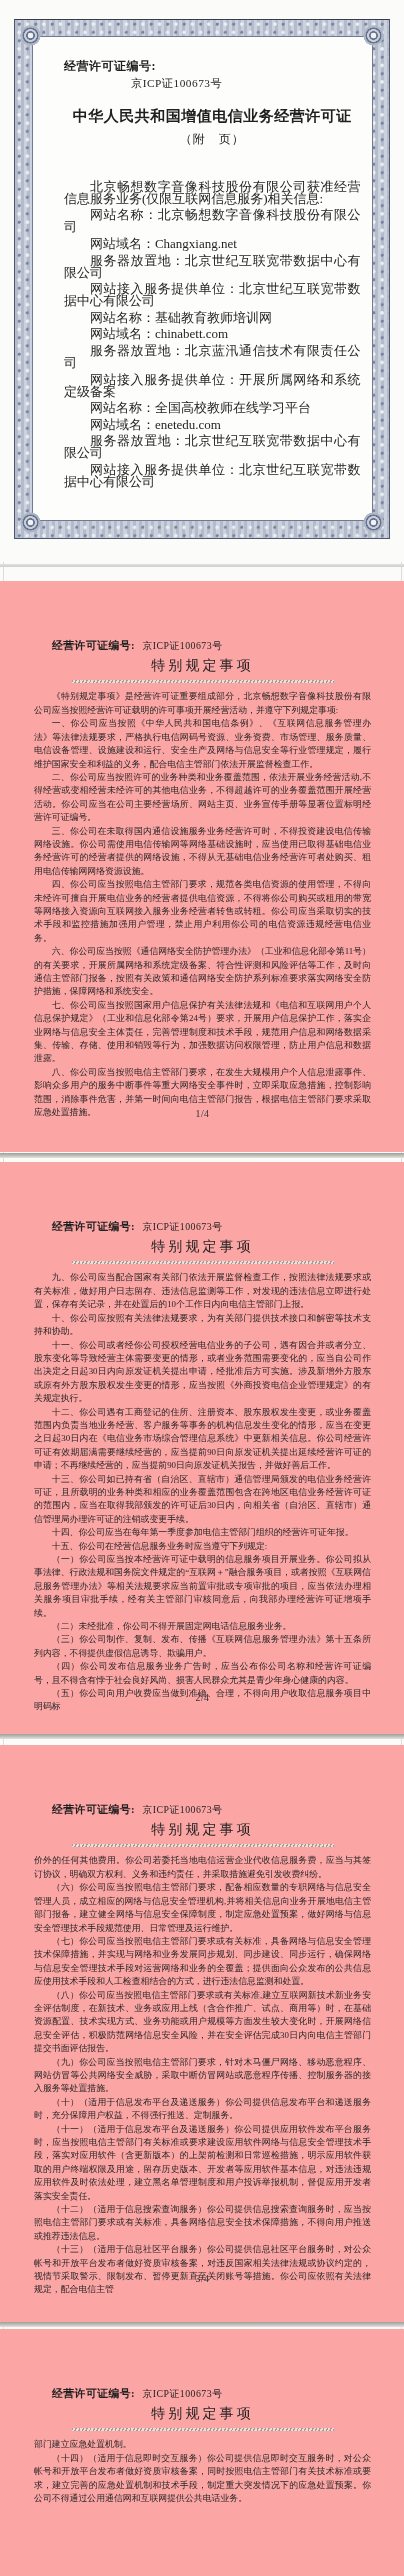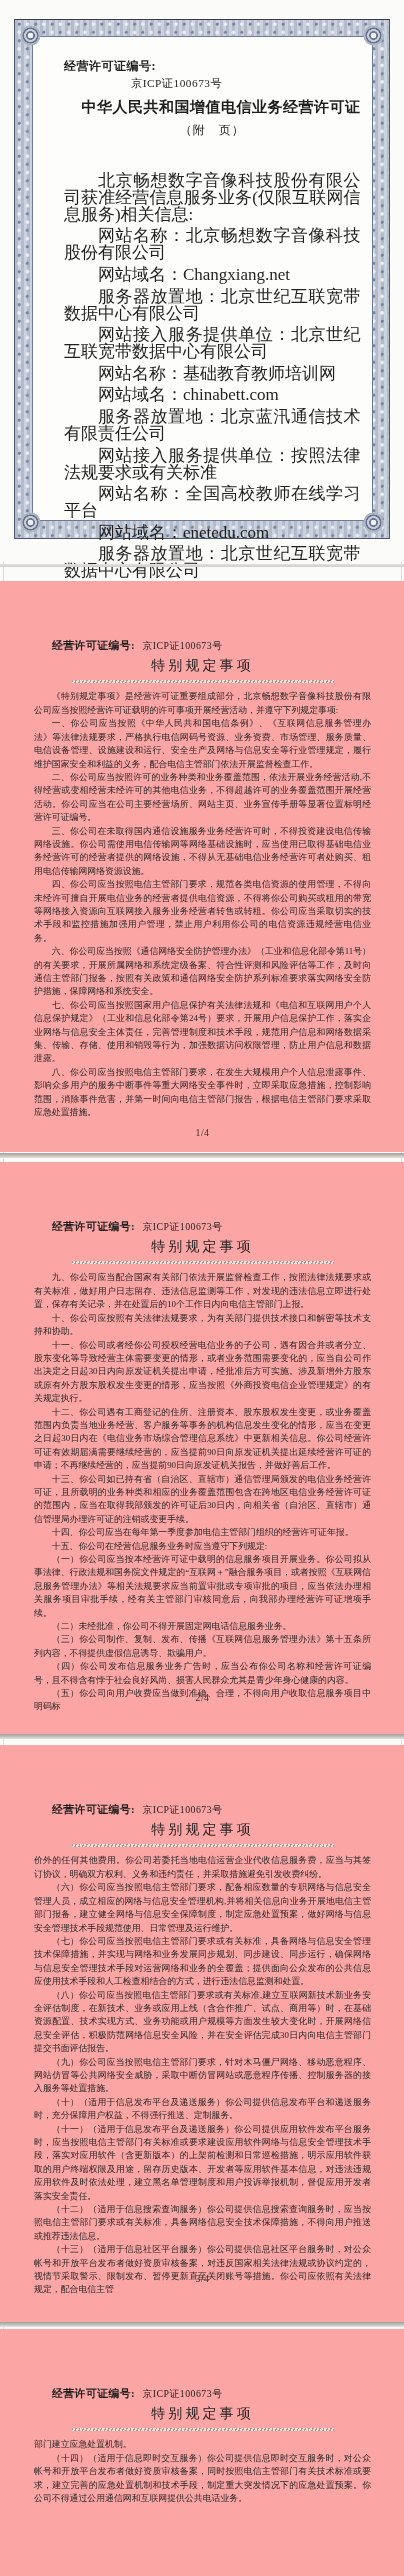--- a/index.html
+++ b/index.html
@@ -38,44 +38,44 @@
   }
   .tl{left:1px;top:1px;} .tr{right:1px;top:1px;} .bl{left:1px;bottom:1px;} .br{right:1px;bottom:1px;}
   .cert-inner {
     width:100%; height:100%;
     background:#fdfdfc;
     outline:0.5px solid #707b93;
     padding:20.6px 11.3px 0 31px;
   }
   .cert-lic-label { font-size:12px; font-weight:bold; letter-spacing:0.5px; }
   .cert-lic-value { font-size:11.3px; margin:1px 0 0 67px; letter-spacing:0.5px; }
-  .cert-title { font-size:15px; font-weight:bold; text-align:right; margin-top:7px; letter-spacing:0.5px; white-space:nowrap;font-family:Liberation Mono, monospace; }
+  .cert-title { font-size:15px; font-weight:bold; text-align:center; margin-top:16px; letter-spacing:0.5px; white-space:nowrap;font-family:Liberation Mono, monospace; }
   .cert-subtitle { font-size:12px; font-weight:normal; text-align:center; margin-top:5.2px; letter-spacing:1px; }
   .cert-intro { margin-top:33px; }
-  .cert p { font-size:17px; line-height:17px; text-indent:2em; text-align:justify; }
+  .cert p { font-size:13px; line-height:12px; text-indent:2em; text-align:justify; }
   .cert-entry { margin-top:4.6px; }
   .cert-intro { margin-bottom:3.1px; }
   
   .sheet { position:absolute; left:0; width:405px; background:#fca5a5; }
   .s1{ top:581px; height:571px; } .s2{ top:1162px; height:572px; }
   .s3{ top:1745px; height:577px; } .s4{ top:2329px; height:544px; }
   .sh-hdr { padding:58px 0 0 52px; }
   .sh-label { font-size:10.8px; font-weight:bold; letter-spacing:0.5px; }
   .sh-value { font-size:9.8px; margin-left:5.2px; letter-spacing:0.5px; }
   .sh-title { font-size:14px; font-weight:normal; text-align:center; letter-spacing:3.1px; margin-top:4.1px; }
   .zigzag {
     width:262px; height:3.6px; margin:4.6px auto 0;
     background:repeating-linear-gradient(115deg,#98988f 0 1.3px,#e9e8e2 1.3px 3.3px);
     opacity:.85;
   }
   .sh-body { margin:7.2px 34px 0 34px; }
   .sh-body p { font-size:8.9px; line-height:13.4px; text-indent:2em; text-align:justify; color:#262624; }
   .sh-body p.cont { text-indent:0; }
   .sh-pageno { position:absolute; left:0; width:100%; text-align:center; font-size:9.8px; color:#333; letter-spacing:0.5px; }
-  .s1 .sh-pageno{ top:546px; } .s2 .sh-pageno{ top:530px; }
+  .s1 .sh-pageno{ top:527px; } .s2 .sh-pageno{ top:530px; }
   .s3 .sh-pageno{ top:528px; }
   
   .divider { position:absolute; left:0; width:100%; }
   .d1 { top:564px; height:2.6px; background:linear-gradient(#e2e1dd,#cfcec9); }
   .d2 { top:1153px; height:4.6px; background:linear-gradient(#9f9f9b,#c6c5c0 60%,#e4e3df); }
   .d3 { top:1734px; height:4.6px; background:linear-gradient(#9f9f9b,#c6c5c0 60%,#e4e3df); }
   .d4 { top:2322px; height:4.6px; background:linear-gradient(#9f9f9b,#c6c5c0 60%,#e4e3df); }
 </style>
 </head>
 <body>
@@ -96,21 +96,21 @@
     <h1 class="cert-title">中华人民共和国增值电信业务经营许可证</h1>
     <div class="cert-subtitle">（附　页）</div>
     <p class="cert-intro">北京畅想数字音像科技股份有限公司获准经营信息服务业务(仅限互联网信息服务)相关信息:</p>
     <p class="cert-entry">网站名称：北京畅想数字音像科技股份有限公司</p>
     <p class="cert-entry">网站域名：Changxiang.net</p>
     <p class="cert-entry">服务器放置地：北京世纪互联宽带数据中心有限公司</p>
     <p class="cert-entry">网站接入服务提供单位：北京世纪互联宽带数据中心有限公司</p>
     <p class="cert-entry">网站名称：基础教育教师培训网</p>
     <p class="cert-entry">网站域名：chinabett.com</p>
     <p class="cert-entry">服务器放置地：北京蓝汛通信技术有限责任公司</p>
-    <p class="cert-entry">网站接入服务提供单位：按照法律法规要求或有关标准</p>
+    <p class="cert-entry">网站接入服务提供单位：开展所属网络和系统定级备案</p>
     <p class="cert-entry">网站名称：全国高校教师在线学习平台</p>
     <p class="cert-entry">网站域名：enetedu.com</p>
     <p class="cert-entry">服务器放置地：北京世纪互联宽带数据中心有限公司</p>
     <p class="cert-entry">网站接入服务提供单位：北京世纪互联宽带数据中心有限公司</p>
   </div>
 </div>
 
 <div class="divider d1"></div>
 
 <section class="sheet s1">

